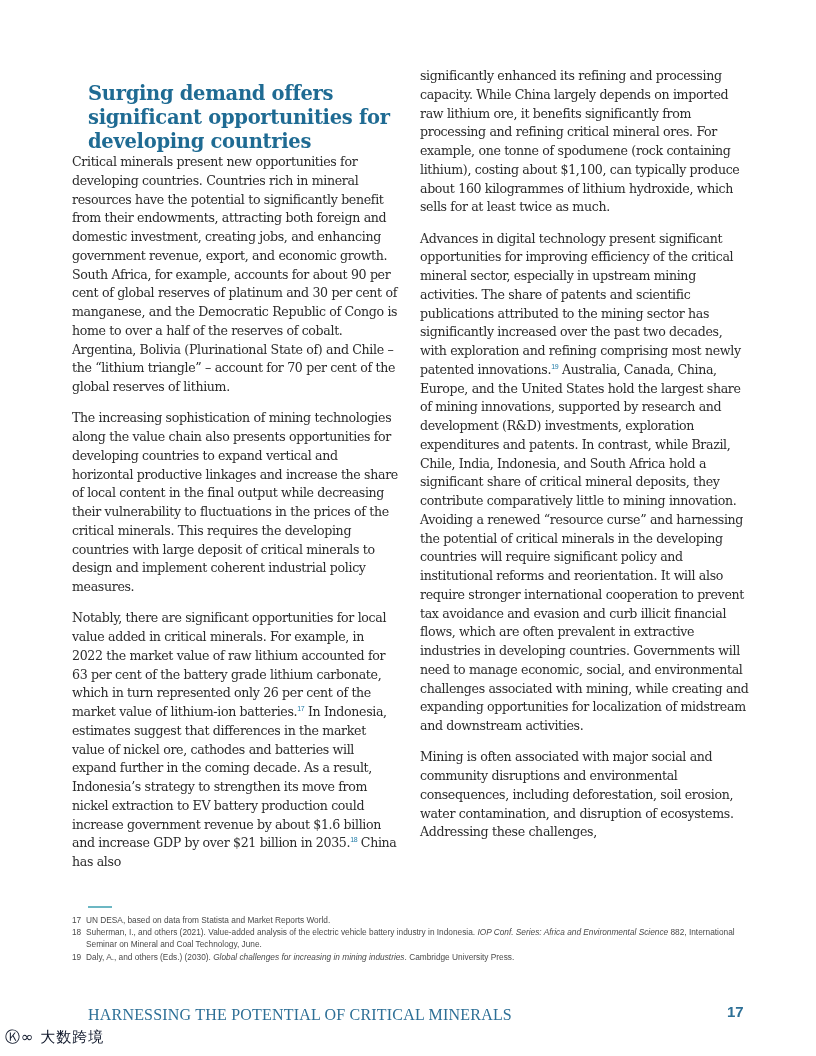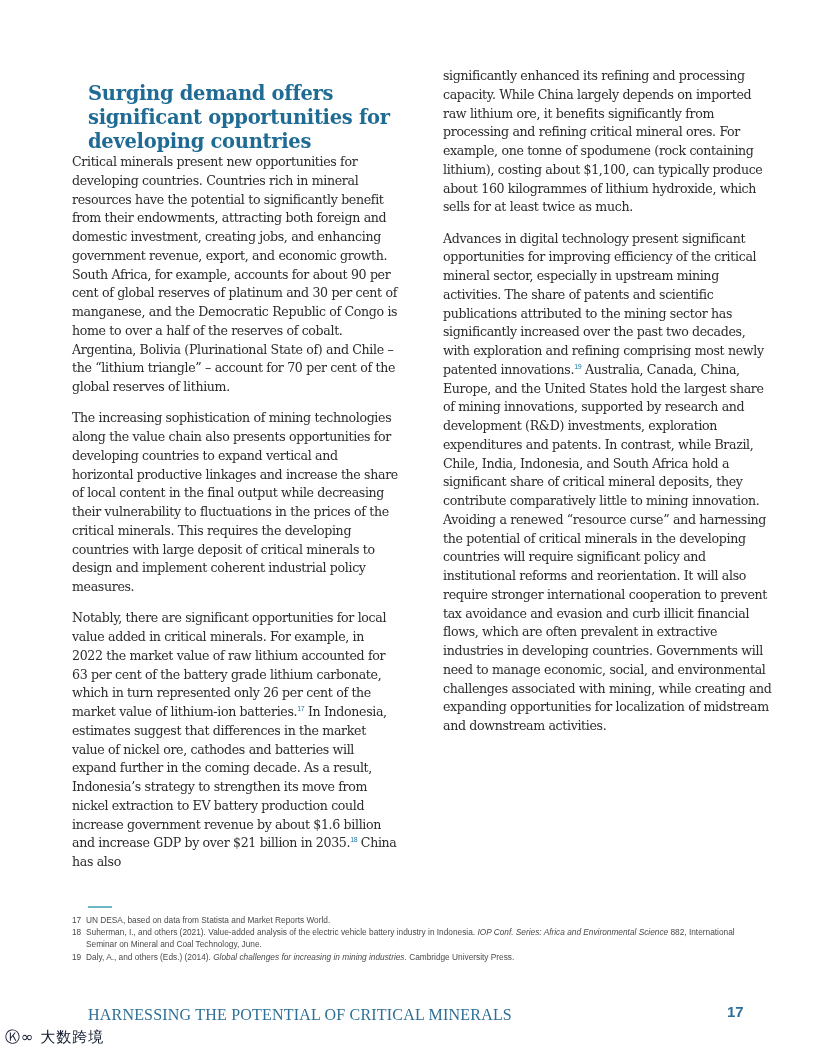--- a/index.html
+++ b/index.html
@@ -2,21 +2,21 @@
 <html><head>
 <meta charset="utf-8">
 <style>
   html, body { margin: 0; padding: 0; }
   body {
     width: 816px; height: 1056px; background: #ffffff; position: relative; overflow: hidden;
     font-family: "DejaVu Serif", "Liberation Serif", serif; color: #2a2a2a;
   }
   .col { position: absolute; top: 66px; }
   .col-left { left: 72px; width: 326px; }
-  .col-right { left: 443px; width: 330px; top: 67px; }
+  .col-right { left: 420px; width: 330px; top: 67px; }
   h1 {
     margin: 0 0 14px 0; font-family: "DejaVu Serif", serif; font-weight: bold;
     color: #1f6b93; font-size: 19.5px; line-height: 24px; letter-spacing: -0.3px;
   }
   p.body {
     margin: 0 0 12.5px 0; font-size: 12.6px; line-height: 18.75px; letter-spacing: -0.35px;
     color: #2b2b2b;
   }
   sup.ref { color: #1f7aa6; font-size: 7px; vertical-align: 5px; line-height: 0; font-family: "Liberation Sans", sans-serif; }
   .fn-rule { position: absolute; left: 88px; top: 906px; width: 24px; height: 2px; background: #6cb7c3; }
@@ -40,34 +40,35 @@
 
 <div class="col col-left" style="top:153px;">
   <p class="body">Critical minerals present new opportunities for developing countries. Countries rich in mineral resources have the potential to significantly benefit from their endowments, attracting both foreign and domestic investment, creating jobs, and enhancing government revenue, export, and economic growth. South Africa, for example, accounts for about 90 per cent of global reserves of platinum and 30 per cent of manganese, and the Democratic Republic of Congo is home to over a half of the reserves of cobalt. Argentina, Bolivia (Plurinational State of) and Chile – the “lithium triangle” – account for 70 per cent of the global reserves of lithium.</p>
   <p class="body">The increasing sophistication of mining technologies along the value chain also presents opportunities for developing countries to expand vertical and horizontal productive linkages and increase the share of local content in the final output while decreasing their vulnerability to fluctuations in the prices of the critical minerals. This requires the developing countries with large deposit of critical minerals to design and implement coherent industrial policy measures.</p>
   <p class="body"><span>Notably, there are significant opportunities for local value added in critical minerals. For example, in 2022 the market value of raw lithium accounted for 63 per cent of the battery grade lithium carbonate, which in turn represented only 26 per cent of the market value of lithium-ion batteries.</span><sup class="ref">17</sup><span> In Indonesia, estimates suggest that differences in the market value of nickel ore, cathodes and batteries will expand further in the coming decade. As a result, Indonesia’s strategy to strengthen its move from nickel extraction to EV battery production could increase government revenue by about $1.6 billion and increase GDP by over $21 billion in 2035.</span><sup class="ref">18</sup><span> China has also</span></p>
 </div>
 
 <div class="col col-right">
   <p class="body">significantly enhanced its refining and processing capacity. While China largely depends on imported raw lithium ore, it benefits significantly from processing and refining critical mineral ores. For example, one tonne of spodumene (rock containing lithium), costing about $1,100, can typically produce about 160 kilogrammes of lithium hydroxide, which sells for at least twice as much.</p>
   <p class="body"><span>Advances in digital technology present significant opportunities for improving efficiency of the critical mineral sector, especially in upstream mining activities. The share of patents and scientific publications attributed to the mining sector has significantly increased over the past two decades, with exploration and refining comprising most newly patented innovations.</span><sup class="ref">19</sup><span> Australia, Canada, China, Europe, and the United States hold the largest share of mining innovations, supported by research and development (R&amp;D) investments, exploration expenditures and patents. In contrast, while Brazil, Chile, India, Indonesia, and South Africa hold a significant share of critical mineral deposits, they contribute comparatively little to mining innovation. Avoiding a renewed “resource curse” and harnessing the potential of critical minerals in the developing countries will require significant policy and institutional reforms and reorientation. It will also require stronger international cooperation to prevent tax avoidance and evasion and curb illicit financial flows, which are often prevalent in extractive industries in developing countries. Governments will need to manage economic, social, and environmental challenges associated with mining, while creating and expanding opportunities for localization of midstream and downstream activities.</span></p>
+  <p class="body">Mining is often associated with major social and community disruptions and environmental consequences, including deforestation, soil erosion, water contamination, and disruption of ecosystems. Addressing these challenges,</p>
 </div>
 
 <div class="fn-rule"></div>
 
 <div class="footnotes">
   <div class="fn">
     <span class="fn-num">17</span>
     <span class="fn-text">UN DESA, based on data from Statista and Market Reports World.</span>
   </div>
   <div class="fn">
     <span class="fn-num">18</span>
     <span class="fn-text"><span>Suherman, I., and others (2021). Value-added analysis of the electric vehicle battery industry in Indonesia. </span><i>IOP Conf. Series: Africa and Environmental Science</i><span> 882, International Seminar on Mineral and Coal Technology, June.</span></span>
   </div>
   <div class="fn">
     <span class="fn-num">19</span>
-    <span class="fn-text"><span>Daly, A., and others (Eds.) (2014). </span><i>Global challenges for increasing in mining industries</i><span>. Cambridge University Press.</span></span>
+    <span class="fn-text"><span>Daly, A., and others (Eds.) (2030). </span><i>Global challenges for increasing in mining industries</i><span>. Cambridge University Press.</span></span>
   </div>
 </div>
 
 <div class="footer-title">HARNESSING THE POTENTIAL OF CRITICAL MINERALS</div>
 <div class="page-num">17</div>
 <div class="watermark">Ⓚ∞ 大数跨境</div>
 
 </body></html>

